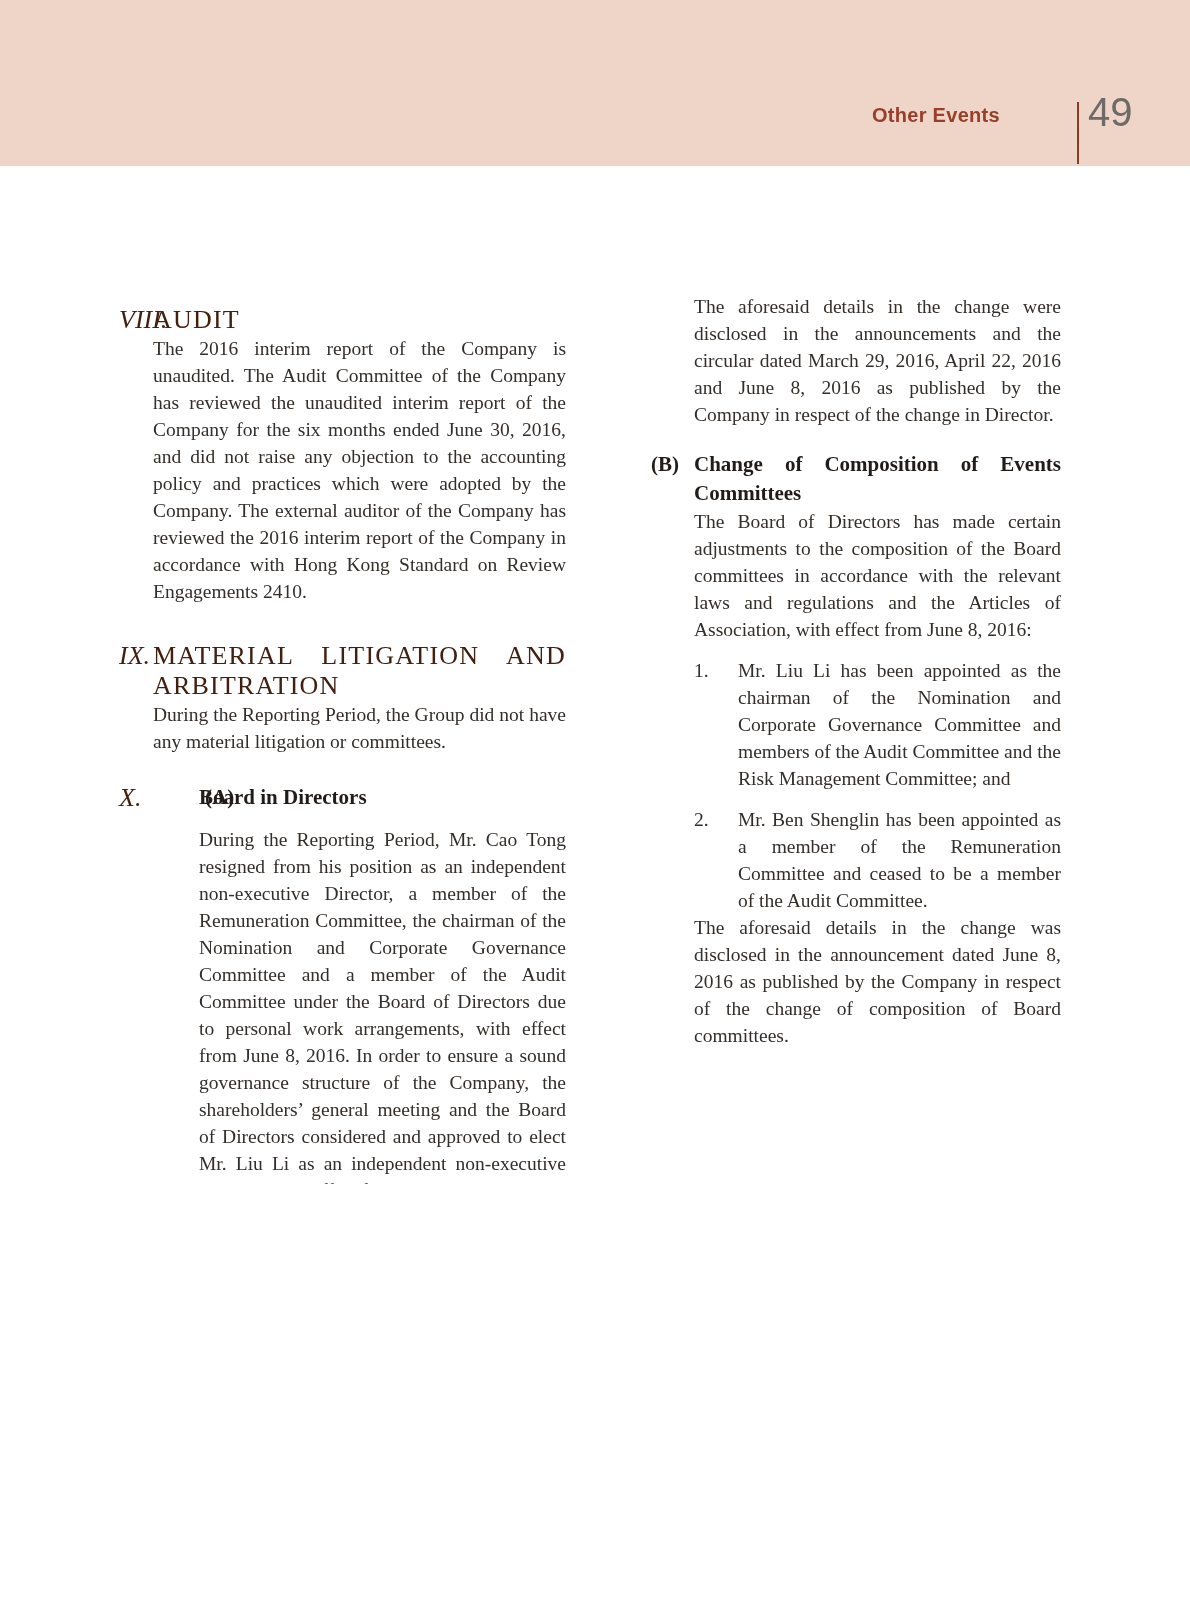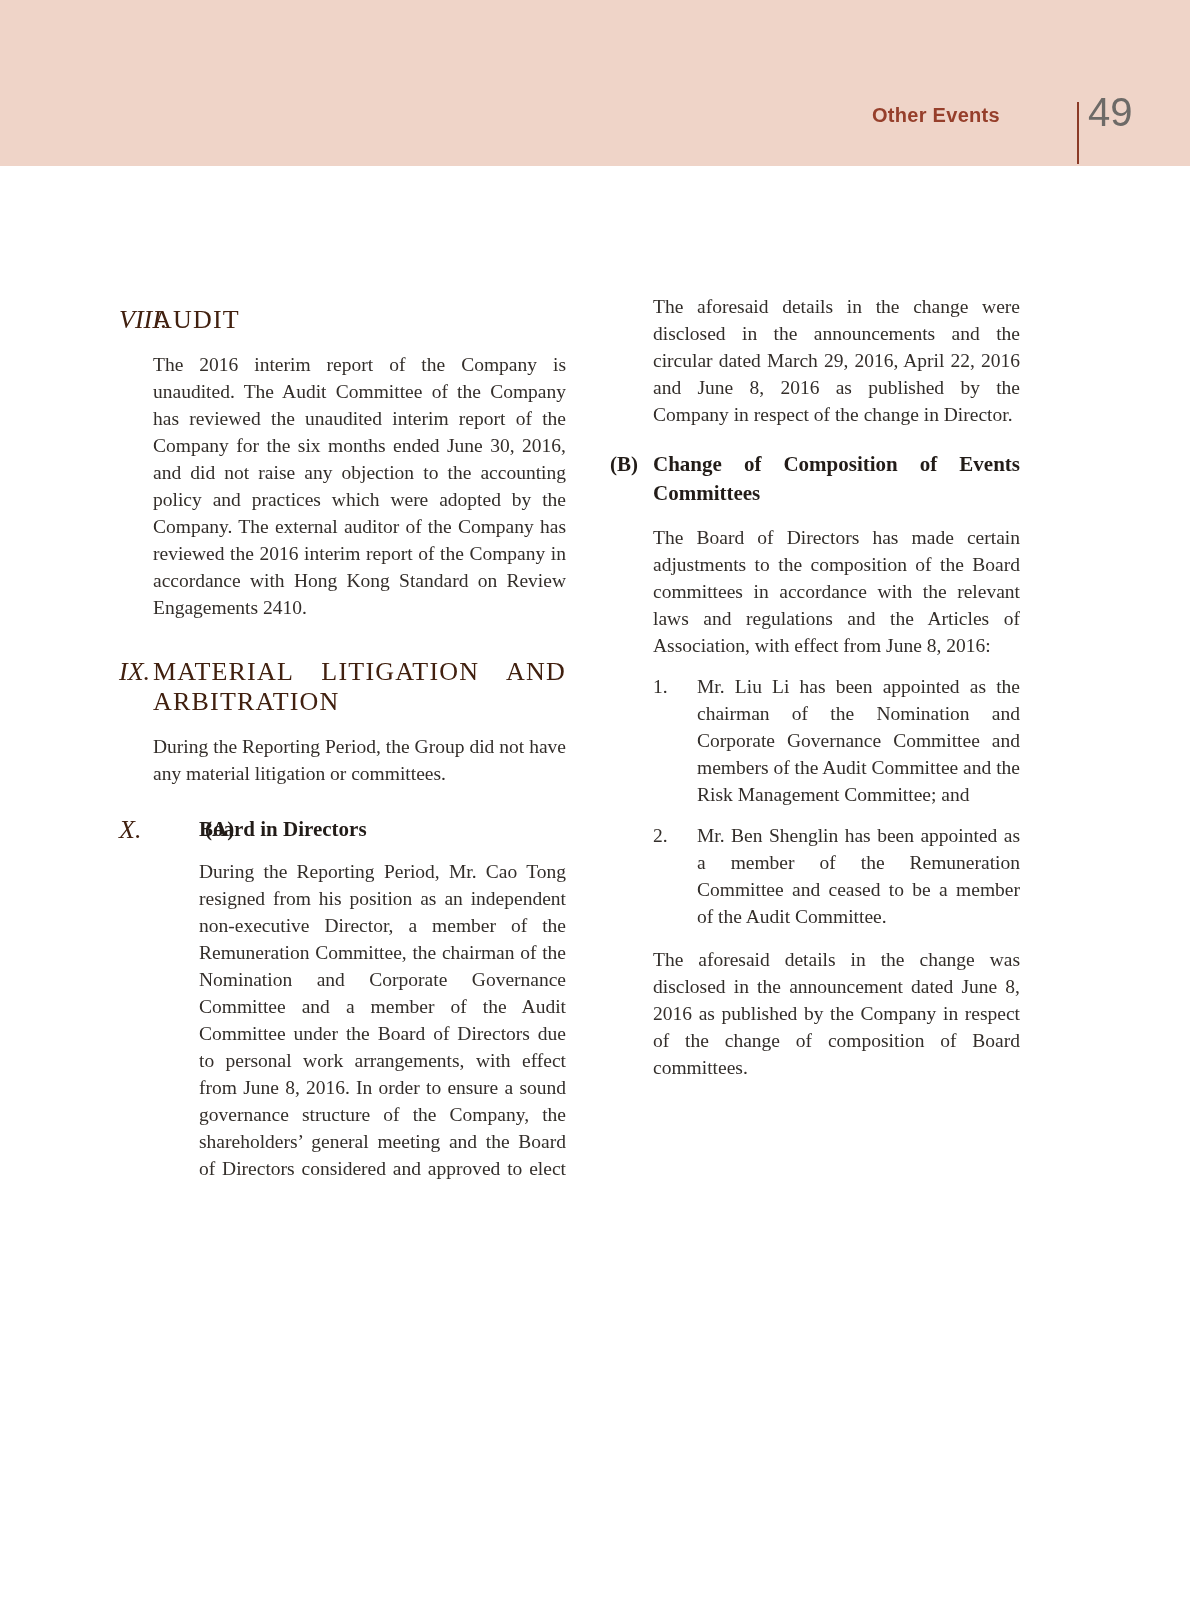--- a/index.html
+++ b/index.html
@@ -46,21 +46,21 @@
     font-size: 40px;
     line-height: 44px;
   }
 
   
   .col {
     position: absolute;
     top: 293px;
   }
   .col-left  { left: 110px; width: 456px; }
-  .col-right { left: 610px; width: 410px; }
+  .col-right { left: 651px; width: 410px; }
 
   
   .sec-h {
     position: relative;
     padding-left: 43px;
     font-size: 26px;
     line-height: 30px;
     font-weight: 400;
     color: #41200f;
     letter-spacing: 1.2px;
@@ -76,21 +76,20 @@
   .mt-sec   { margin-top: 36px; }
   .mt-sec2  { margin-top: 28px; }
 
   
   .body-indent { padding-left: 43px; }
   .body {
     font-size: 19.5px;
     line-height: 27px;
     color: #332e2a;
     text-align: justify;
-    margin-top: 16px;
   }
 
   
   .subsec { position: relative; margin-top: 16px; }
   .sub-h {
     position: relative;
     font-size: 21px;
     line-height: 29px;
     font-weight: 700;
     color: #221c18;

